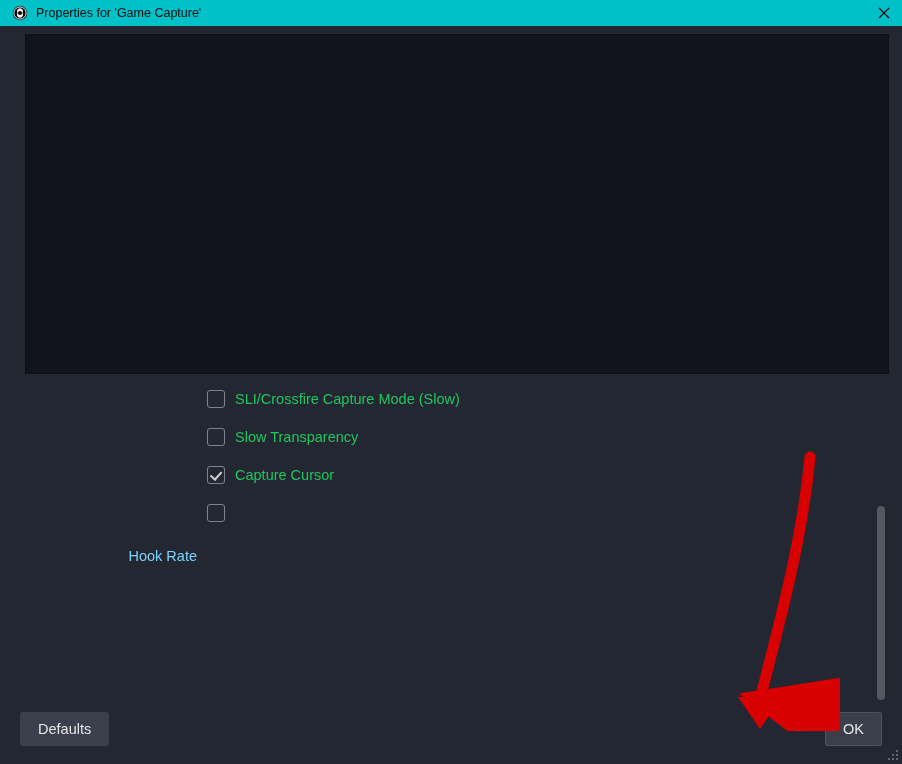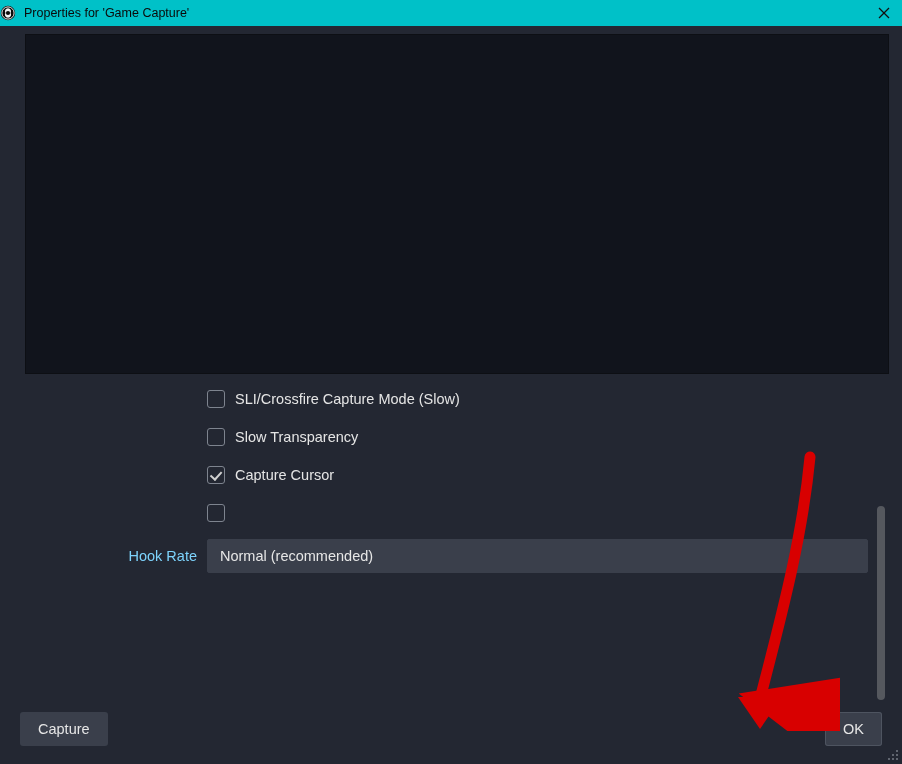--- a/index.html
+++ b/index.html
@@ -1,39 +1,39 @@
 <!DOCTYPE html>
 <html><head>
   <meta charset="utf-8">
   <style>
     * { box-sizing: border-box; margin: 0; padding: 0; font-family: "Segoe UI", Tahoma, sans-serif; }
     body { background: #1b1f2a; width: 902px; height: 764px; color: #e6e6e6; user-select: none; overflow: hidden; position: relative; }
 
     
-    .titlebar { height: 26px; background: #00c1c8; width: 100%; display: flex; align-items: center; padding: 0 6px 0 0; }
+    .titlebar { height: 26px; background: #00c1c8; width: 100%; display: flex; align-items: center; padding: 0 6px 0 12px; }
     .titlebar .app-icon { width: 16px; height: 16px; margin-right: 8px; display: flex; align-items: center; justify-content: center; }
     .titlebar .title { font-size: 12.5px; color: #0a0a0a; flex: 1; line-height: 26px; font-weight: 400; }
     .titlebar .close { width: 24px; height: 24px; display: flex; align-items: center; justify-content: center; cursor: pointer; }
 
     
     .dialog-body { position: absolute; top: 26px; left: 0; right: 0; bottom: 0; background: #232732; }
 
     
     .preview { position: absolute; left: 25px; top: 8px; right: 13px; height: 340px; background: #11141c; border: 1px solid #0d0f14; }
 
     
     .options { position: absolute; left: 0; right: 34px; top: 354px; }
     .row { display: flex; align-items: center; height: 38px; }
     .row .label { width: 207px; text-align: right; padding-right: 10px; font-size: 14.5px; color: #7dd3fc; }
     .row .control-cell { flex: 1; display: flex; align-items: center; }
 
     
     .cb { width: 18px; height: 18px; border: 1.5px solid #7e848f; border-radius: 3px; margin-right: 10px; display: flex; align-items: center; justify-content: center; cursor: pointer; flex-shrink: 0; }
     .cb.checked::after { content: ""; display: block; width: 9px; height: 5px; border-left: 2px solid #d0d0d0; border-bottom: 2px solid #d0d0d0; transform: rotate(-48deg) translate(0.5px,-1px); }
-    .cb-label { font-size: 14.5px; color: #e5e5e5; cursor: pointer; }
+    .cb-label { font-size: 14.5px; color: #22c55e; cursor: pointer; }
 
     
     .select { background: #3a3f4b; height: 34px; width: 100%; padding: 0 12px; display: flex; align-items: center; font-size: 14.5px; color: #e6e6e6; border: 1px solid #3a3f4b; border-radius: 2px; position: relative; cursor: pointer; }
     .row.dd { height: 48px; }
 
     
     .scroll-hint { position: absolute; right: 17px; top: 480px; width: 8px; height: 194px; background: #55585e; border-radius: 4px; }
 
     
     .footer { position: absolute; left: 20px; right: 20px; bottom: 18px; height: 34px; display: flex; align-items: center; }
@@ -104,34 +104,29 @@
 
     <div class="row">
       <div class="label"></div>
       <div class="control-cell">
         <span class="cb"></span>
       </div>
     </div>
 
     <div class="row dd">
       <div class="label">Hook Rate</div>
-      <div class="control-cell" style="padding-right:0;">
-        <div class="select">
-          <span>Normal (recommended)</span>
-        </div>
-      </div>
     </div>
 
 
   </div>
 
   <div class="scroll-hint"></div>
 
   <div class="footer">
-    <div class="btn">Capture</div>
+    <div class="btn">Defaults</div>
     <div class="spacer"></div>
     <div class="btn highlight">OK</div>
   </div>
 
   <div class="resize-grip">
     <span style="right:0;bottom:0"></span>
     <span style="right:4px;bottom:0"></span>
     <span style="right:8px;bottom:0"></span>
     <span style="right:0;bottom:4px"></span>
     <span style="right:4px;bottom:4px"></span>

